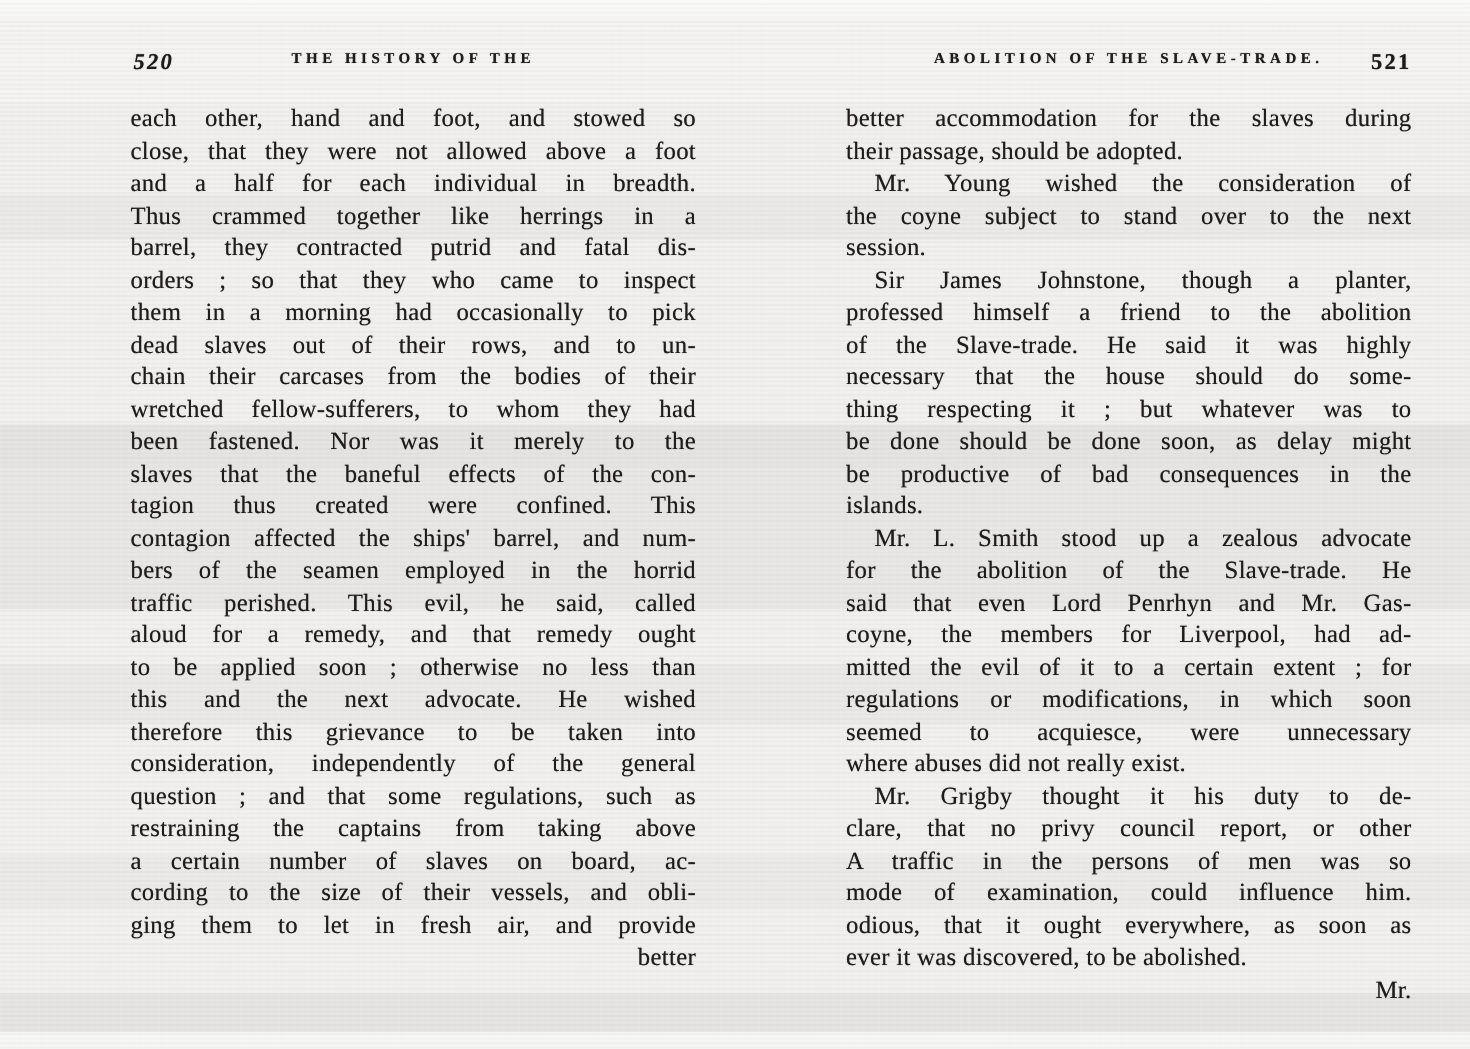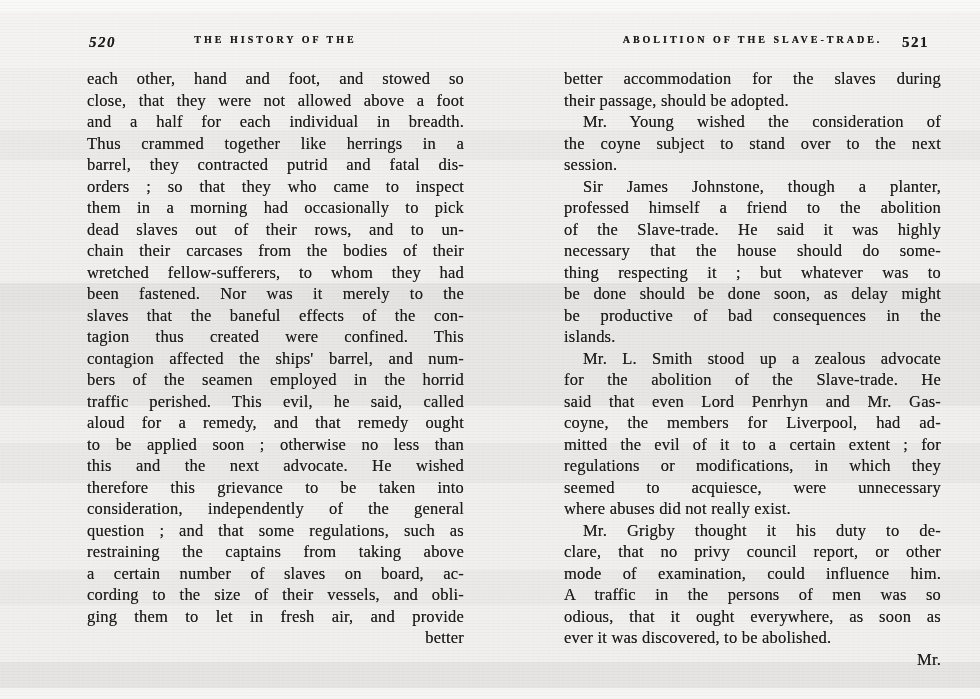--- a/index.html
+++ b/index.html
@@ -37,21 +37,21 @@
     display: block; text-align: center;
     font-size: 10px; letter-spacing: 3px; font-weight: 600;
     text-shadow: 0 0 0.6px rgba(30,28,26,0.75);
   }
   .pagenum {
     position: absolute; top: 0;
     font-size: 15px; letter-spacing: 1.5px; font-weight: 600;
     text-shadow: 0 0 0.6px rgba(30,28,26,0.75);
   }
   .pagenum.pn-left { left: 2px; font-style: italic; }
-  .pagenum.pn-right { right: 12px; margin-left: 24px; }
+  .pagenum.pn-right { right: 0; margin-left: 24px; }
   .pagebody { margin-top: 16px; }
   .line {
     height: 21.5px;
     line-height: 21.5px;
     font-size: 16.5px;
     letter-spacing: 0.2px;
     text-align: justify;
     text-align-last: justify;
     overflow: hidden;
     text-shadow: 0 0 0.5px rgba(30,28,26,0.65);
@@ -133,25 +133,25 @@
         <div class="line">necessary that the house should do some-</div>
         <div class="line">thing respecting it ; but whatever was to</div>
         <div class="line">be done should be done soon, as delay might</div>
         <div class="line">be productive of bad consequences in the</div>
         <div class="line end">islands.</div>
         <div class="line indent">Mr. L. Smith stood up a zealous advocate</div>
         <div class="line">for the abolition of the Slave-trade. He</div>
         <div class="line">said that even Lord Penrhyn and Mr. Gas-</div>
         <div class="line">coyne, the members for Liverpool, had ad-</div>
         <div class="line">mitted the evil of it to a certain extent ; for</div>
-        <div class="line">regulations or modifications, in which they</div>
+        <div class="line">regulations or modifications, in which soon</div>
         <div class="line">seemed to acquiesce, were unnecessary</div>
         <div class="line end">where abuses did not really exist.</div>
         <div class="line indent">Mr. Grigby thought it his duty to de-</div>
         <div class="line">clare, that no privy council report, or other</div>
+        <div class="line">A traffic in the persons of men was so</div>
         <div class="line">mode of examination, could influence him.</div>
-        <div class="line">A traffic in the persons of men was so</div>
         <div class="line">odious, that it ought everywhere, as soon as</div>
         <div class="line end">ever it was discovered, to be abolished.</div>
       </div>
     <div class="catchword">Mr.</div>
   </div>
 </div>
 
 </body></html>

